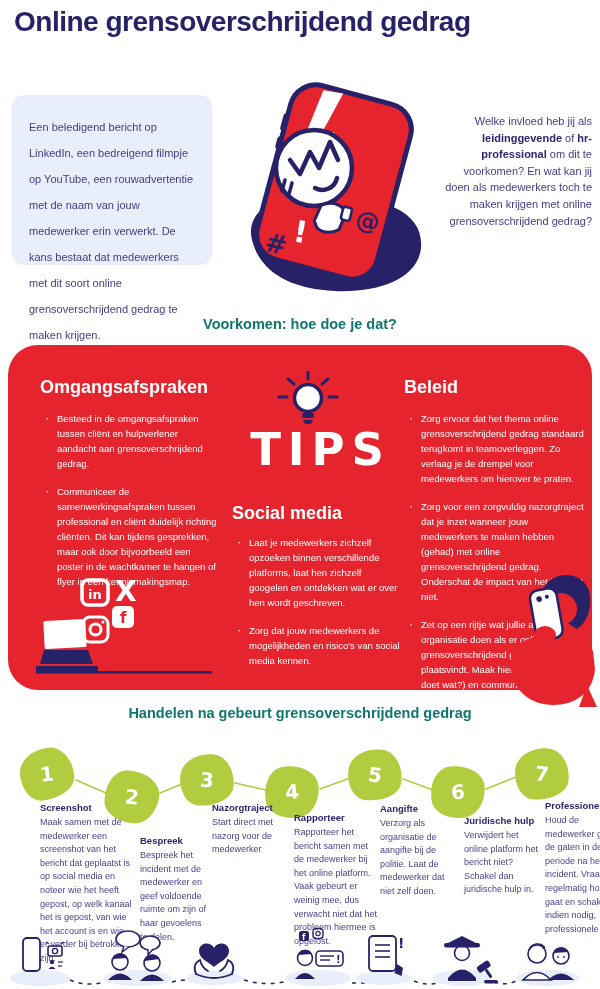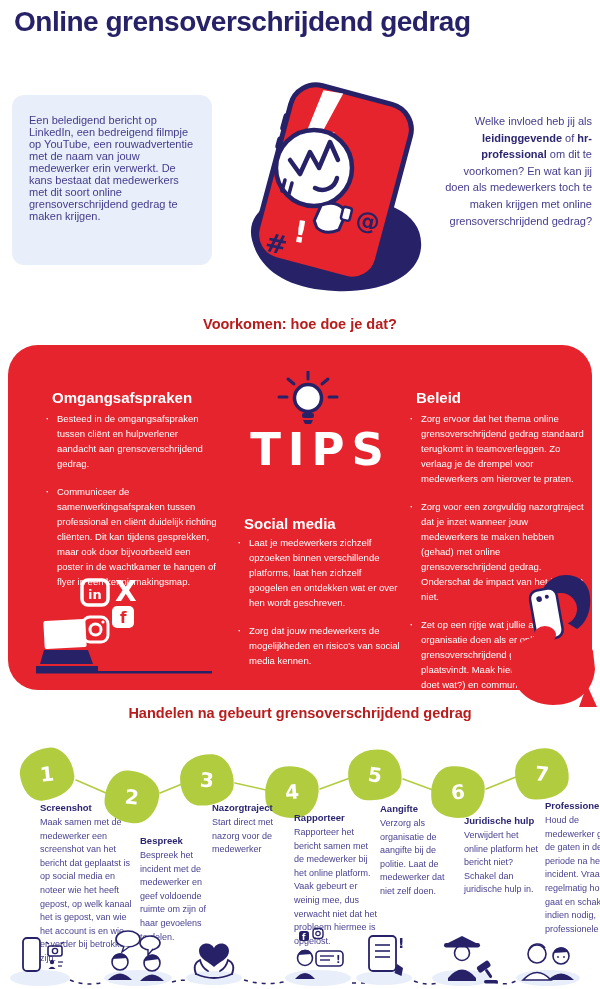--- a/index.html
+++ b/index.html
@@ -5,33 +5,33 @@
   html,body{margin:0;padding:0;background:#ffffff;}
   .page{position:relative;width:600px;height:989px;background:#ffffff;overflow:hidden;
         font-family:"Liberation Sans",sans-serif;color:#3c3584;}
   
   .title{position:absolute;left:14px;top:6px;width:580px;
          font-family:Liberation Sans, sans-serif;font-weight:bold;font-size:28px;
          letter-spacing:-0.5px;color:#272268;}
   
   .introbox{position:absolute;left:12px;top:95px;width:200px;height:170px;background:#e9eefb;
             border-radius:12px;box-sizing:border-box;padding:19px 17px;
-            font-size:11px;line-height:12px;color:#433c8a;}
+            font-size:11px;line-height:26px;color:#433c8a;}
   .introright{position:absolute;left:440px;top:113px;width:152px;
               font-size:11px;line-height:16.6px;color:#433c8a;text-align:right;}
   .introright b{color:#2c2670;}
   .phoneart{position:absolute;left:222px;top:80px;width:215px;height:215px;}
   
   .redheading{position:absolute;left:0;width:600px;text-align:center;
-              font-weight:bold;font-size:14.5px;color:#b91c1c;}
+              font-weight:bold;font-size:14.5px;color:#0f766e;}
   .h-voorkomen{top:316px;}
   .h-handelen{top:705px;}
   .redbox{position:absolute;left:8px;top:345px;width:584px;height:345px;background:#e6242e;
           border-radius:30px;}
-  .redbox h3{position:absolute;margin:12px;font-size:15px;font-weight:bold;color:#ffffff;}
+  .redbox h3{position:absolute;margin:0;font-size:18px;font-weight:bold;color:#ffffff;}
   .rb-omg-title{left:32px;top:32px;}
   .rb-soc-title{left:224px;top:158px;}
   .rb-bel-title{left:396px;top:32px;}
   .rb-list{position:absolute;margin:4px;padding:0;list-style:none;
            font-size:9.5px;line-height:15px;color:#ffffff;}
   .rb-list li{position:relative;padding-left:13px;margin-bottom:13px;}
   .rb-list li::before{content:"·";position:absolute;left:2px;top:0;font-weight:bold;}
   .rb-omg-list{left:32px;top:62px;width:174px;}
   .rb-soc-list{left:224px;top:186px;width:164px;}
   .rb-bel-list{left:396px;top:62px;width:178px;}

